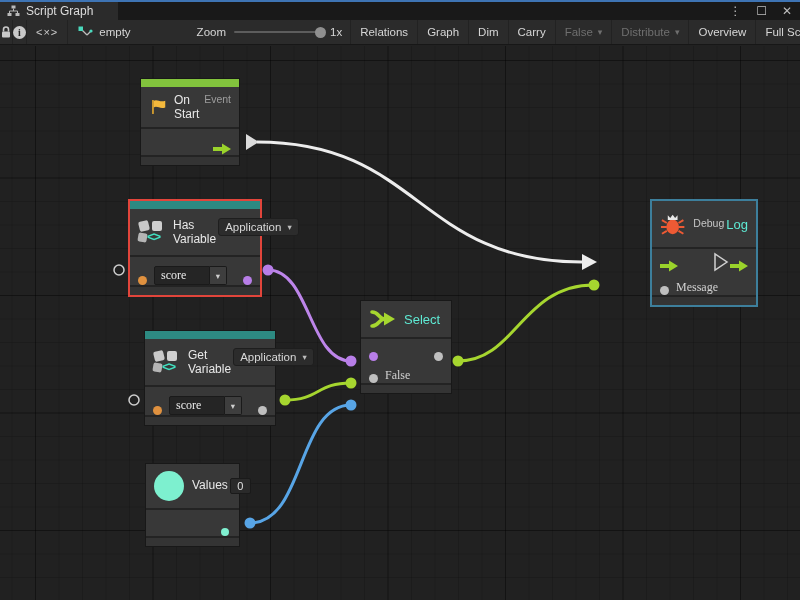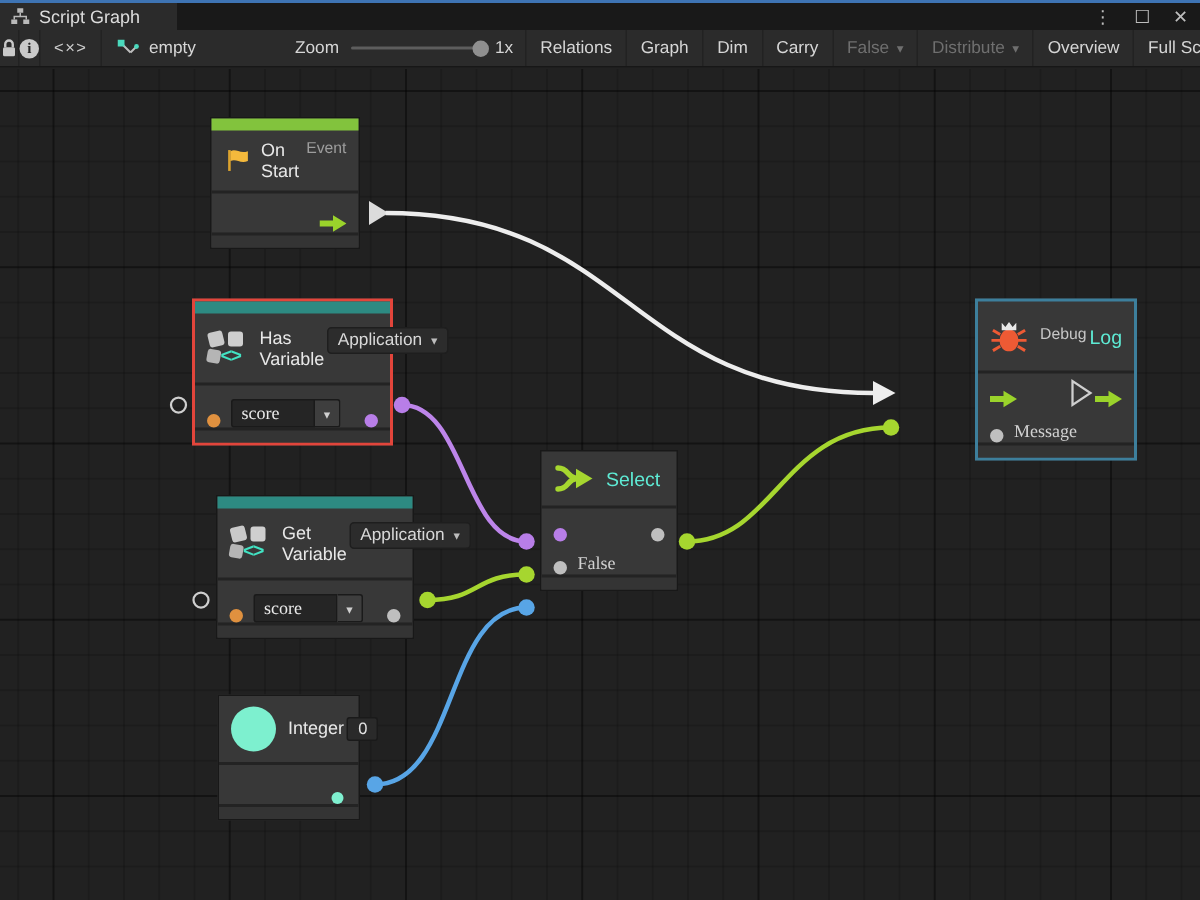--- a/index.html
+++ b/index.html
@@ -291,21 +291,21 @@
       <span class="dot dot-gray"></span>
       <span class="nkind" style="font-size:12px;color:#d2d2d2;">False</span>
     </div>
     <div class="nfooter"></div>
   </div>
 
   <div class="node" style="left:145px; top:463px; width:95px;">
     <div class="head" style="height:44px;">
       <span class="int-circle"></span>
       <div class="titles">
-        <span class="ntitle">Integer</span>
+        <span class="ntitle">Values</span>
         <div class="num-field">
           <span>0</span>
         </div>
       </div>
     </div>
     <div class="ndiv"></div>
     <div class="portrow" style="height:26px; padding-right:10px;">
       <span class="spacer"></span>
       <span class="dot dot-mint"></span>
     </div>

